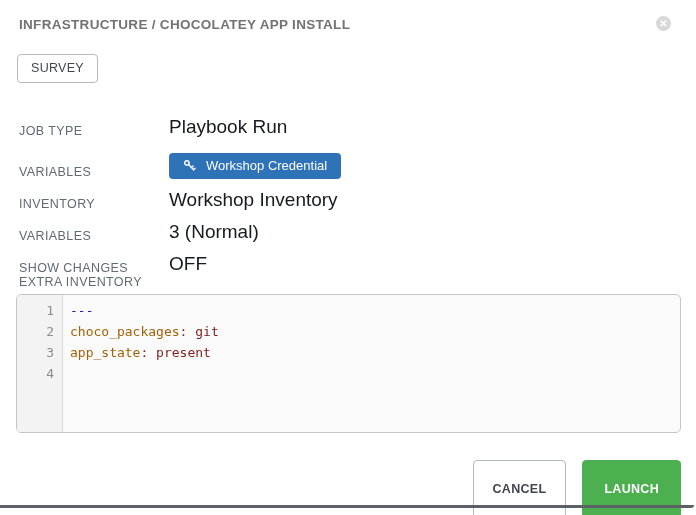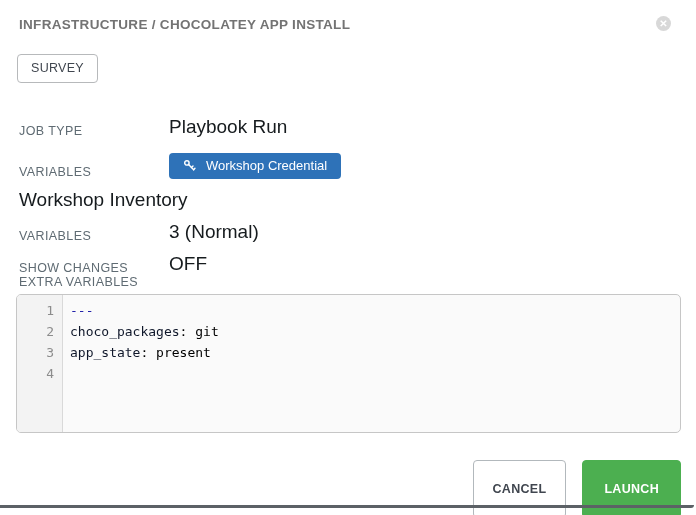--- a/index.html
+++ b/index.html
@@ -80,22 +80,22 @@
     font-size: 13px; line-height: 21px; color: #8c8c8c;
     padding-right: 8px;
   }
   .cm-code { padding: 5px 0 0 7px; }
   .cl {
     font-family: "DejaVu Sans Mono", monospace;
     font-size: 13px; line-height: 21px; white-space: pre;
     min-height: 21px;
   }
   .seg-def   { color: #2222aa; }
-  .seg-key   { color: #0f172a; }
-  .seg-plain { color: #000000; }
+  .seg-key   { color: #a16207; }
+  .seg-plain { color: #7f1d1d; }
 
   
   .footer { display: flex; justify-content: flex-end; gap: 16px; margin-top: 27px; }
   .btn {
     font-family: "Liberation Sans", sans-serif;
     font-size: 12.5px; font-weight: bold; letter-spacing: 0.3px;
     border-radius: 4px; padding: 8px 18px; cursor: pointer; line-height: 1;
   }
   .btn-cancel { background: #ffffff; border: 1px solid #b2b8bc; color: #40464f; padding: 8px 19px; }
   .btn-launch { background: #4caf50; border: 1px solid #4caf50; color: #ffffff; padding: 22px 21px; text-align: center; }
@@ -140,35 +140,36 @@
                 <path d="M16.4 16.4 L18.4 14.4"></path>
               </g>
             </svg>
           </span>
           <span>Workshop Credential</span>
         </button>
       </div>
     </div>
 
     <div class="frow h32">
+      <div class="flabel">INVENTORY</div>
       <div class="fvalue">Workshop Inventory</div>
     </div>
 
     <div class="frow h32">
       <div class="flabel">VARIABLES</div>
       <div class="fvalue">3 (Normal)</div>
     </div>
 
     <div class="frow h32">
       <div class="flabel">SHOW CHANGES</div>
       <div class="fvalue">OFF</div>
     </div>
   </div>
 
-  <div class="ev-label">EXTRA VARIABLES</div>
+  <div class="ev-label">EXTRA INVENTORY</div>
   <div class="cm">
     <div class="cm-gutter">
       <div class="ln">1</div>
       <div class="ln">2</div>
       <div class="ln">3</div>
       <div class="ln">4</div>
     </div>
     <div class="cm-code">
       <div class="cl"><span class="seg-def">---</span></div>
       <div class="cl"><span class="seg-key">choco_packages</span><span class="seg-plain">: git</span></div>

